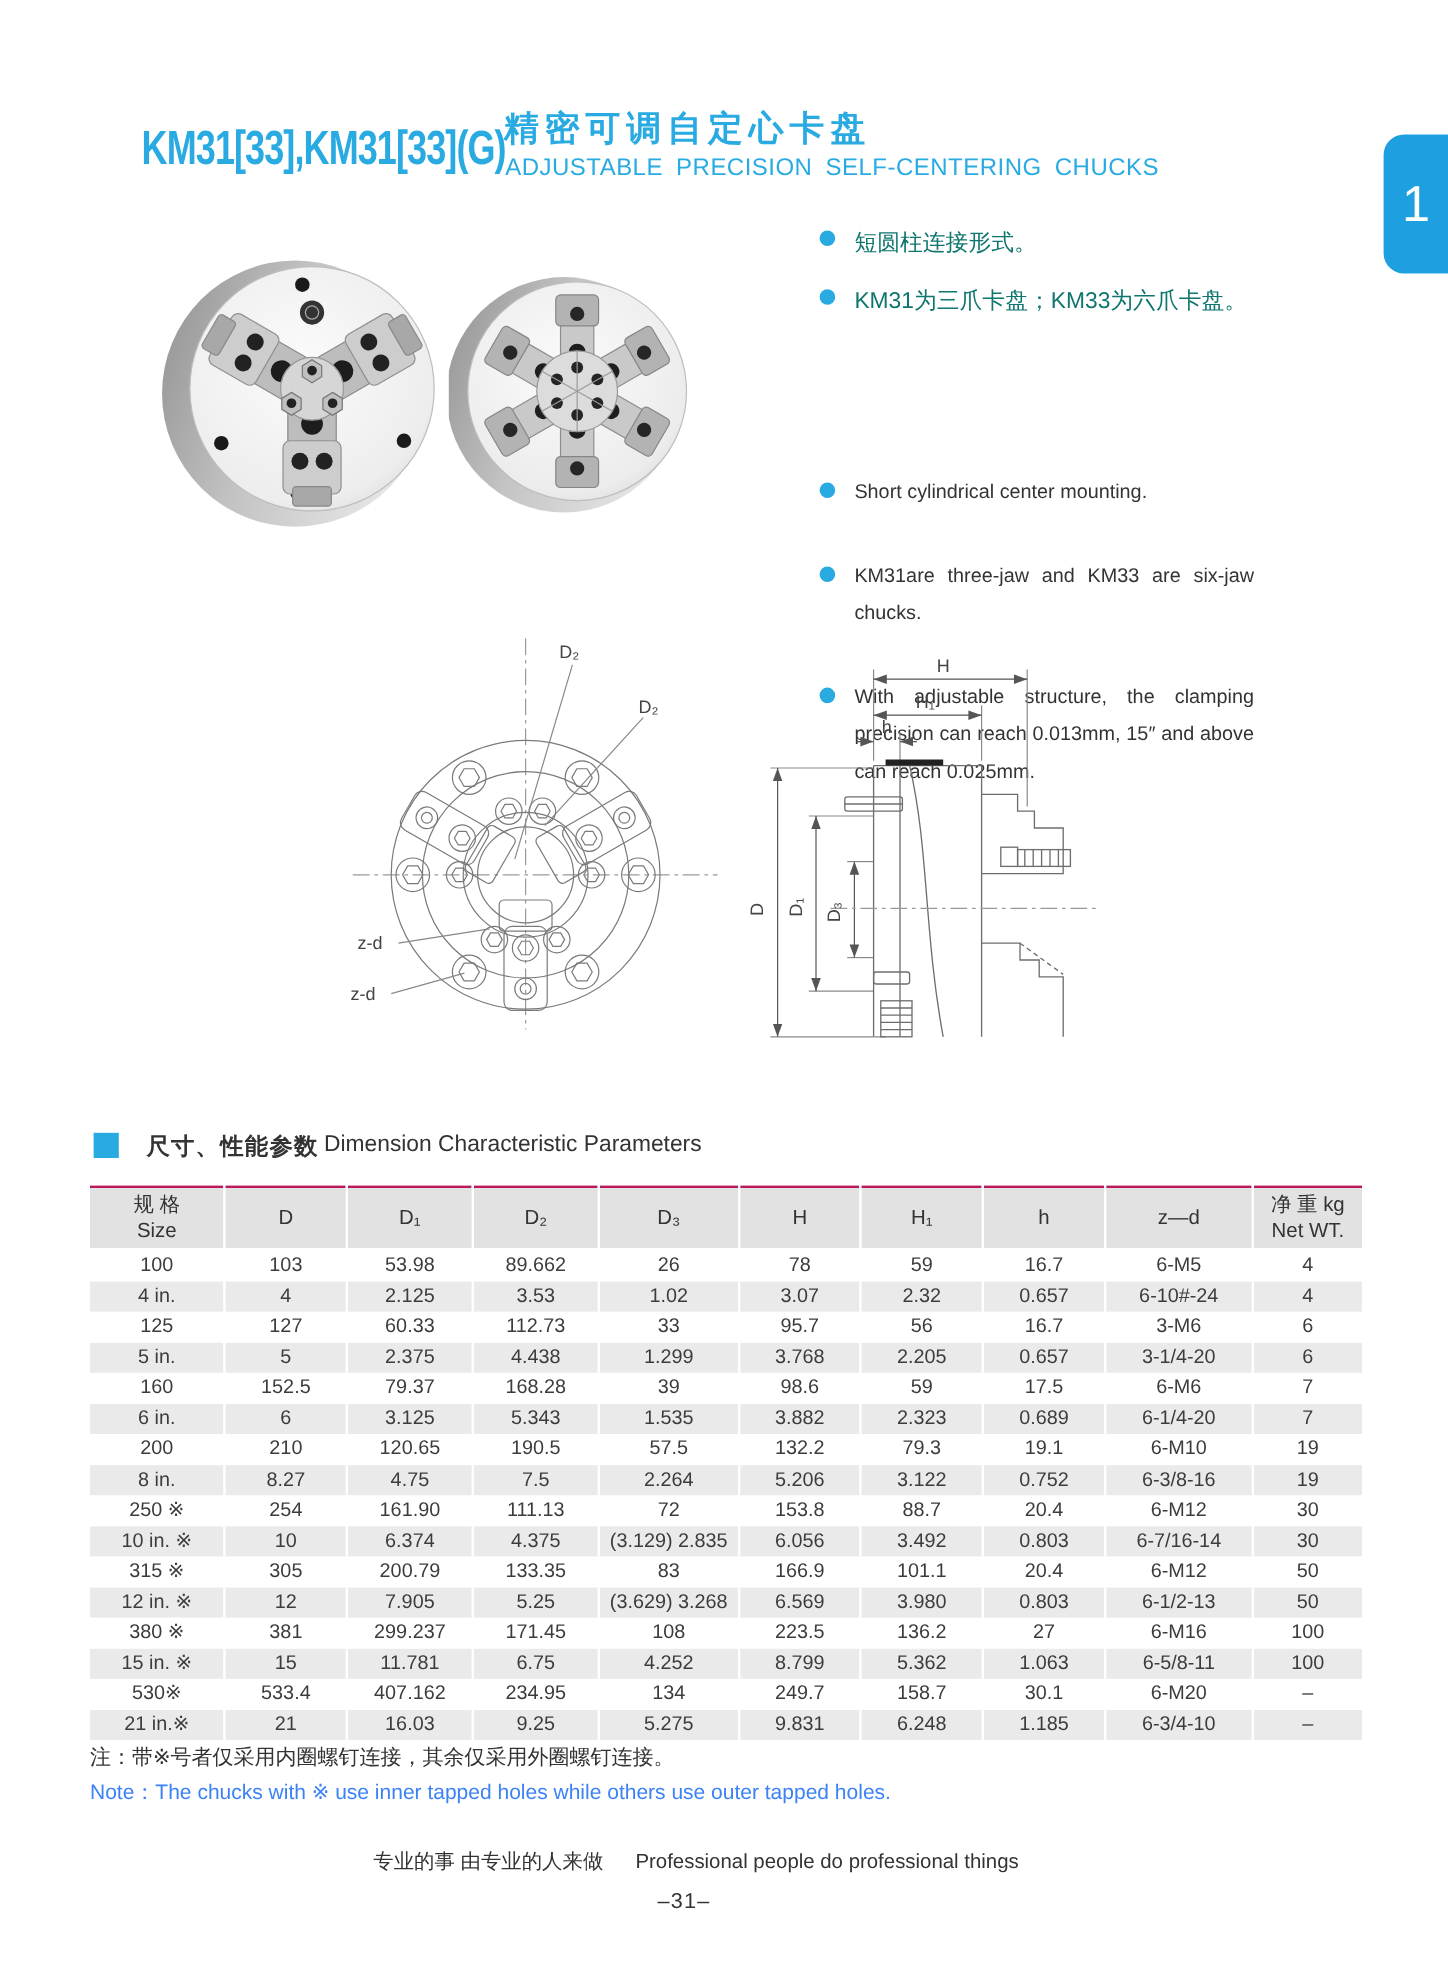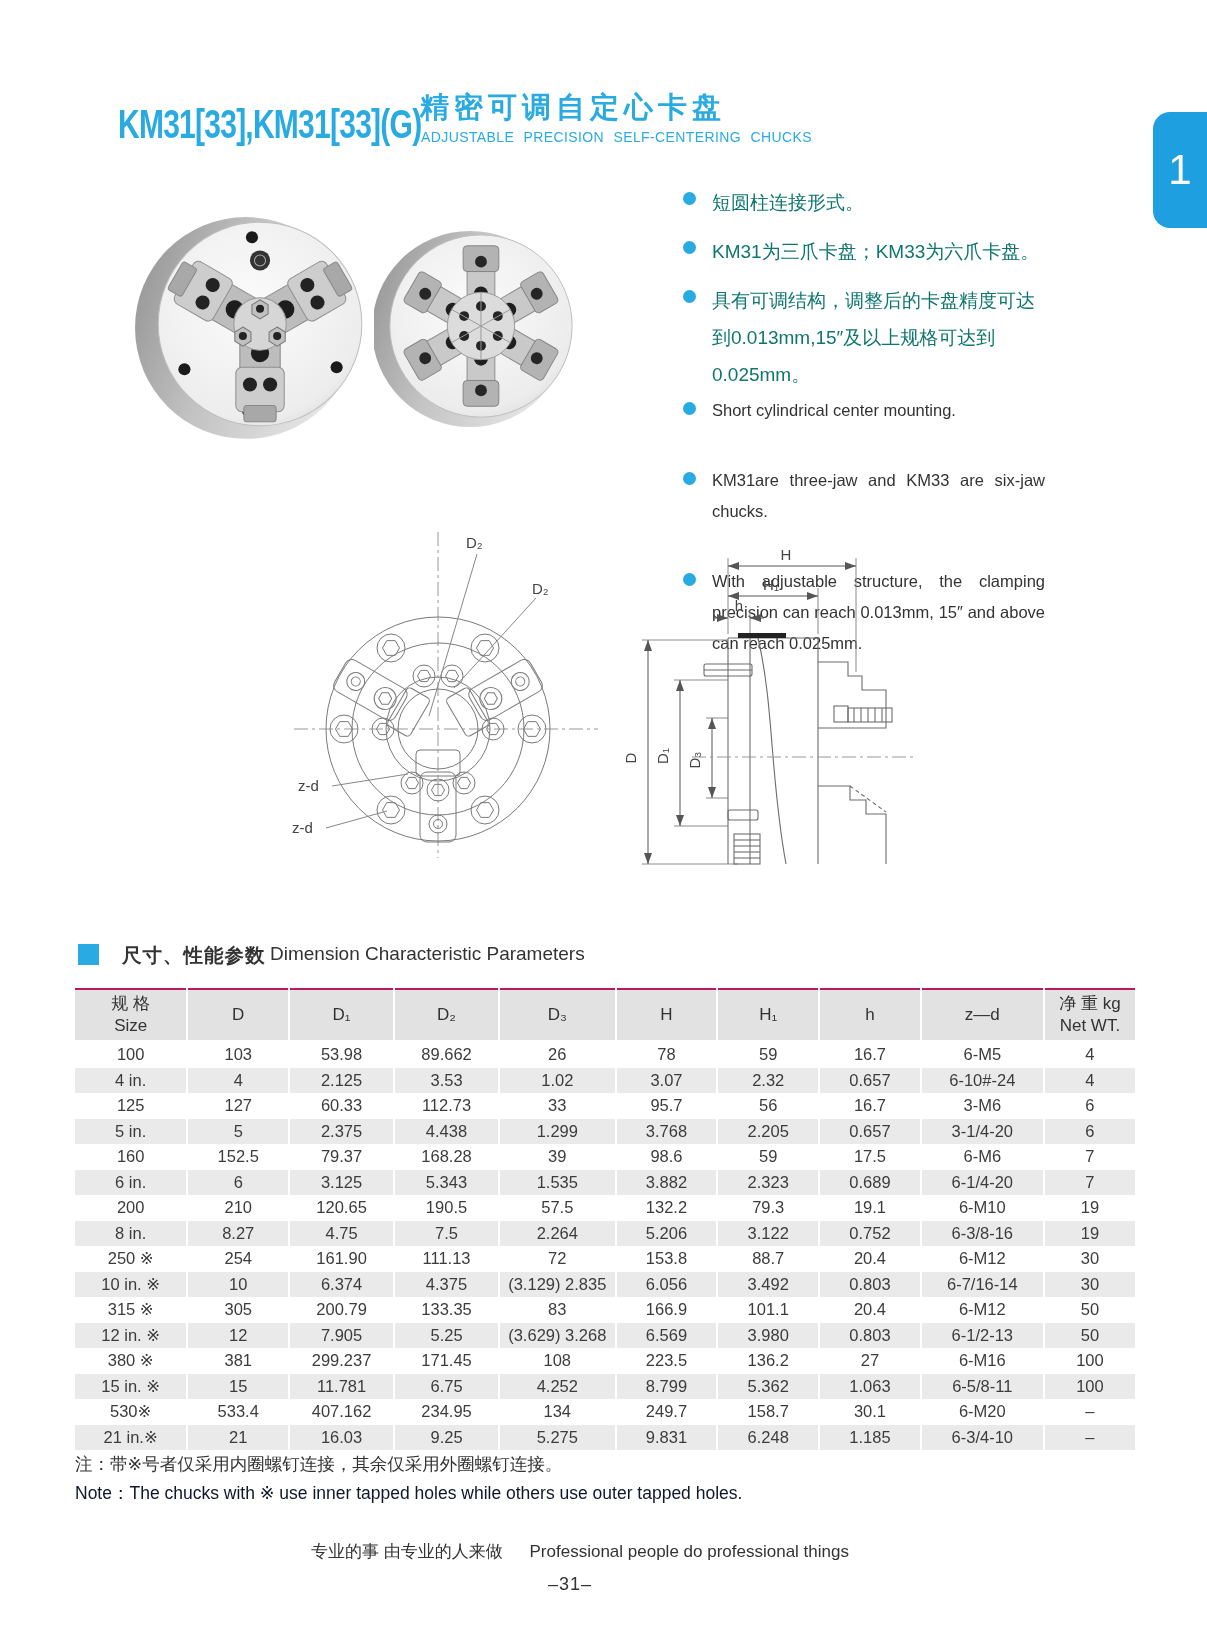--- a/index.html
+++ b/index.html
@@ -17,21 +17,21 @@
     color: #29abe2; transform: scaleX(0.75); transform-origin: left top;
     white-space: nowrap;
   }
   .title-zh {
     position: absolute; left: 420px; top: 88px;
     font-size: 29px; font-weight: 700; letter-spacing: 5px; color: #29abe2;
     white-space: nowrap;
   }
   .title-en {
     position: absolute; left: 421px; top: 129px;
-    font-size: 14px; letter-spacing: 0.4px; word-spacing: 5px; color: #29abe2;
+    font-size: 20px; letter-spacing: 0.4px; word-spacing: 5px; color: #29abe2;
     white-space: nowrap;
   }
   .chapter-tab {
     position: absolute; right: 0; top: 112px; width: 54px; height: 116px;
     background: #1e9fdf; border-radius: 17px 0 0 17px;
     display: flex; align-items: center; justify-content: center;
     color: #fff; font-size: 42px;
   }
   
   .photo { position: absolute; }
@@ -72,21 +72,21 @@
   }
   table.dims th:first-child { border-left: none; }
   table.dims td {
     font-size: 16.5px; color: #3c3c3c; text-align: center;
     padding: 3px 2px; line-height: 19.5px; border-left: 2px solid #fff;
   }
   table.dims td:first-child { border-left: none; }
   table.dims tbody tr:nth-child(even) { background: #eaeaea; }
   
   .note-zh { position: absolute; left: 75px; top: 1452px; font-size: 17.5px; color: #333; }
-  .note-en { position: absolute; left: 75px; top: 1481px; font-size: 17.5px; color: #0f172a; }
+  .note-en { position: absolute; left: 75px; top: 1481px; font-size: 17.5px; color: #3b82f6; }
   .footer { position: absolute; left: 0; top: 1540px; width: 1160px; text-align: center; font-size: 17px; color: #333; }
   .footer .fzh { margin-right: 22px; }
   .pagenum { position: absolute; left: 0; top: 1574px; width: 1140px; text-align: center; font-size: 18px; letter-spacing: 1px; color: #333; }
 </style>
 </head>
 <body>
 
 <div class="page">
 
   <div class="model">KM31[33],KM31[33](G)</div>
@@ -227,21 +227,20 @@
         <line x1="108" y1="73" x2="108" y2="141" stroke="#9a9a9a"></line>
         <line x1="78" y1="90" x2="138" y2="124" stroke="#9a9a9a"></line>
         <line x1="78" y1="124" x2="138" y2="90" stroke="#9a9a9a"></line>
       </g>
     </svg>
   </div>
 
   <ul class="features features-zh">
       <li><span class="dot"></span><span class="txt">短圆柱连接形式。</span></li>
       <li><span class="dot"></span><span class="txt">KM31为三爪卡盘；KM33为六爪卡盘。</span></li>
-      <li><span class="dot"></span><span class="txt">具有可调结构，调整后的卡盘精度可达到0.013mm,15″及以上规格可达到0.025mm。</span></li>
     </ul>
 
   <ul class="features features-en">
       <li>
         <span class="dot"></span>
         <span class="txt">Short cylindrical center mounting.</span>
       </li>
       <li>
         <span class="dot"></span>
         <span class="txt">KM31are three-jaw and KM33 are six-jaw chucks.</span>

